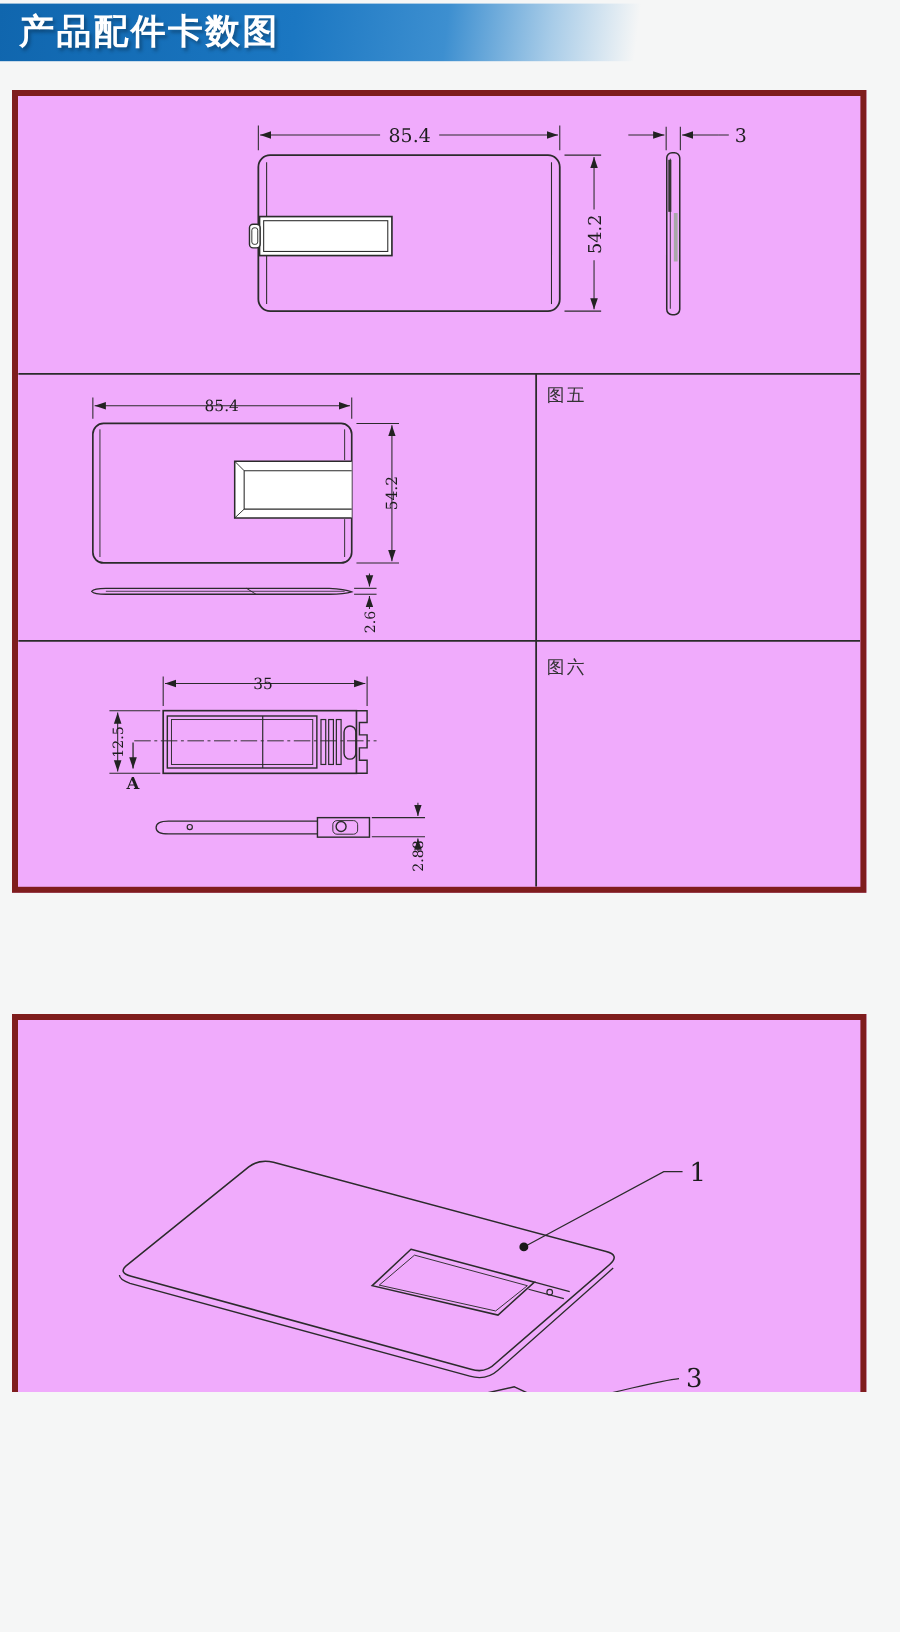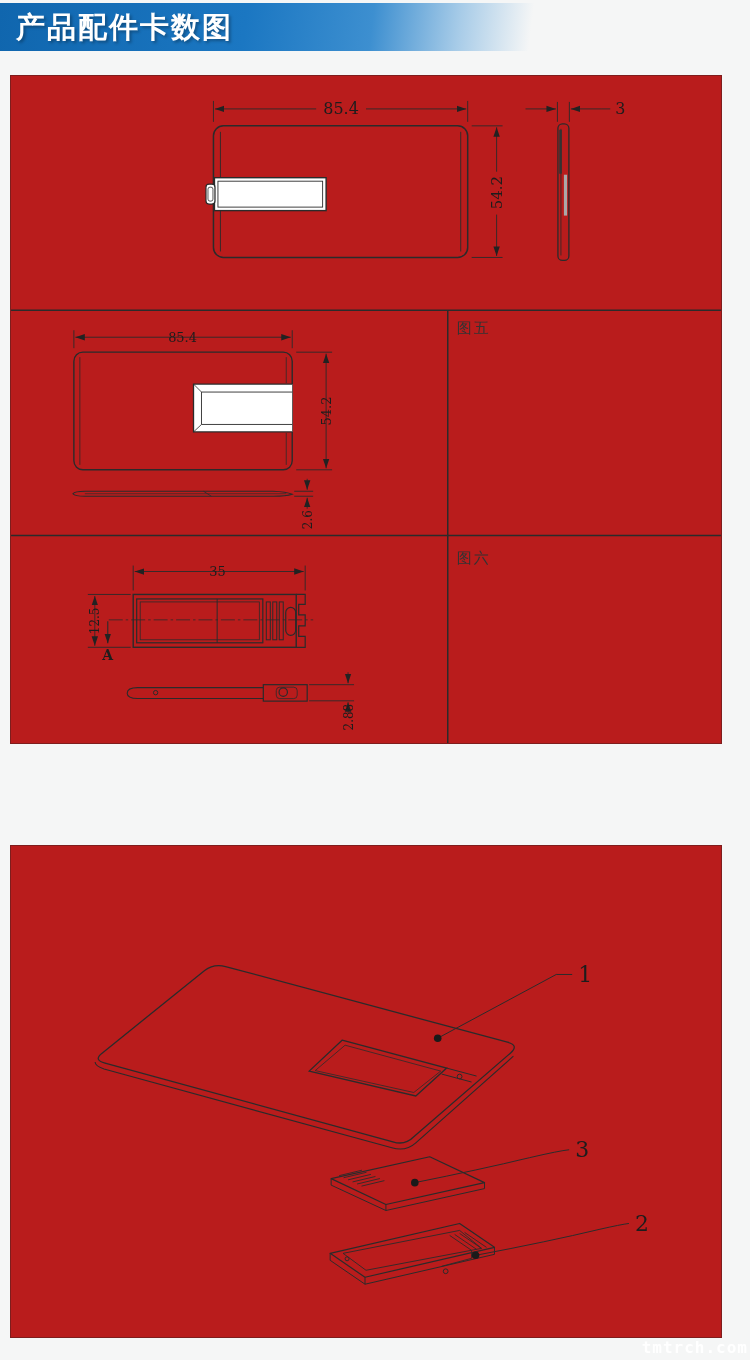--- a/index.html
+++ b/index.html
@@ -1,30 +1,30 @@
 <!DOCTYPE html>
 <html><head>
 <meta charset="utf-8">
 <style>
   * { margin:0; padding:0; box-sizing:border-box; }
   body { background:#f5f6f6; font-family:"Liberation Sans","DejaVu Sans",sans-serif; }
-  .stage { position:relative; width:750px; height:1360px; background:#f5f6f6; overflow:hidden; }
+  .stage { position:relative; width:750px; height:1160px; background:#f5f6f6; overflow:hidden; }
 
   .banner {
     position:absolute; left:0; width:545px; height:48px;
     background:linear-gradient(97deg,#1066ae 0%,#1b77c2 45%,#3d8fd0 68%,#a8cce8 84%,rgba(245,246,246,0) 97%);
     color:#fff; font-weight:bold; font-size:29px; line-height:48px;
     padding-left:16px; letter-spacing:2px;
     text-shadow:2px 2px 3px rgba(0,0,0,0.30);
     font-family:"Liberation Sans","DejaVu Sans",sans-serif;
   }
   #banner-accessories { top:3px; }
   #banner-assembly { top:769px; height:50px; line-height:50px; }
 
-  .panel { position:absolute; left:10px; width:712px; background:#b91c1c; border:1px solid #7f1d1d; }
+  .panel { position:absolute; left:10px; width:712px; background:#f0abfc; border:5px solid #7f1d1d; }
   #panel-accessories { top:75px; height:669px; }
   #panel-assembly { top:845px; height:493px; }
   .panel svg { display:block; width:100%; height:100%; }
 
   svg text { font-family:"DejaVu Serif","Liberation Serif",serif; fill:#1d1d1d; }
   svg .cn { font-family:"DejaVu Sans","Liberation Sans",sans-serif; fill:#333; }
   svg .ln { stroke:#2b2b2b; fill:none; }
 
   .watermark {
     position:absolute; top:1338px; right:2px;

